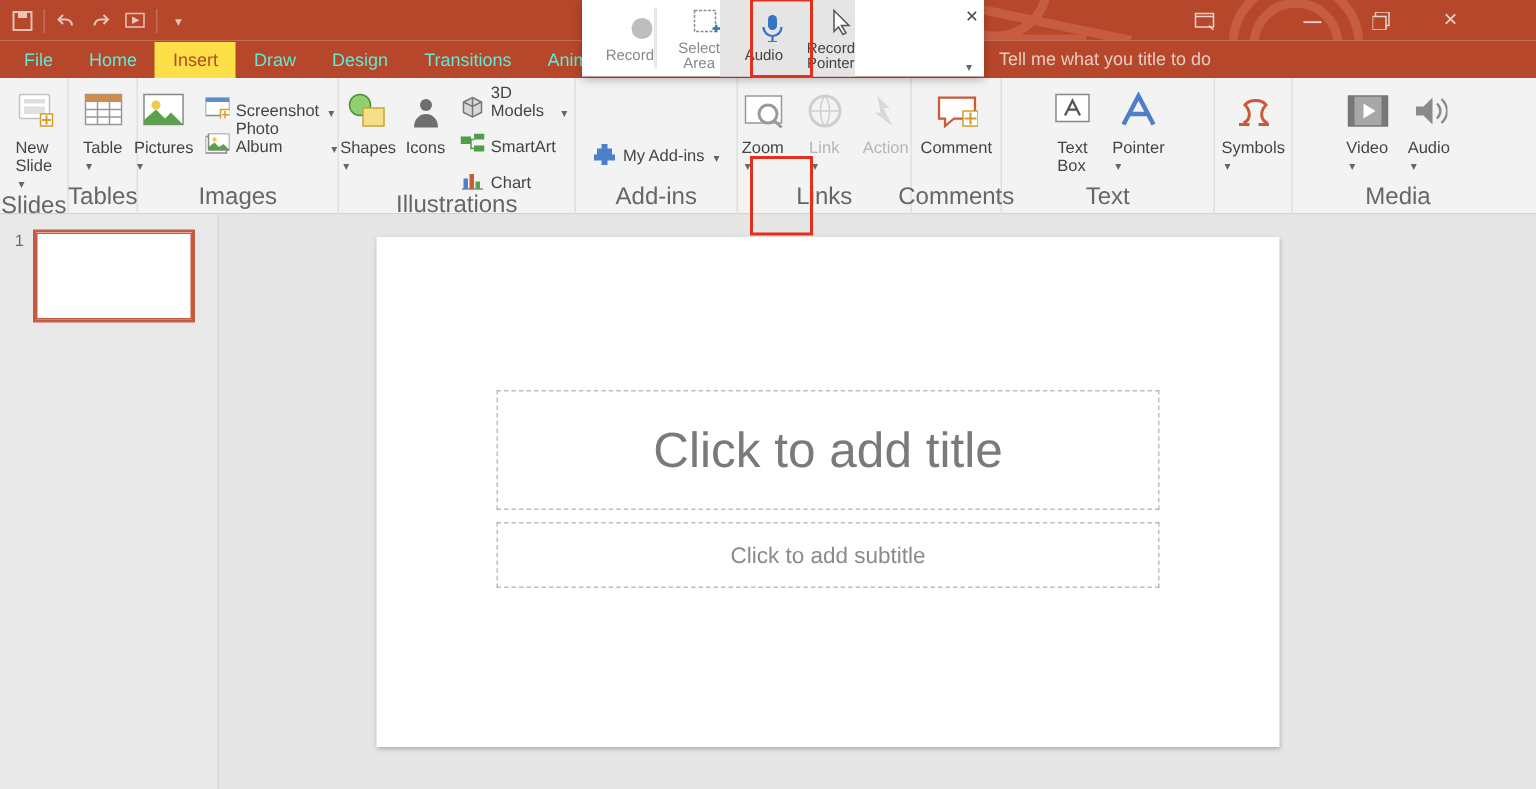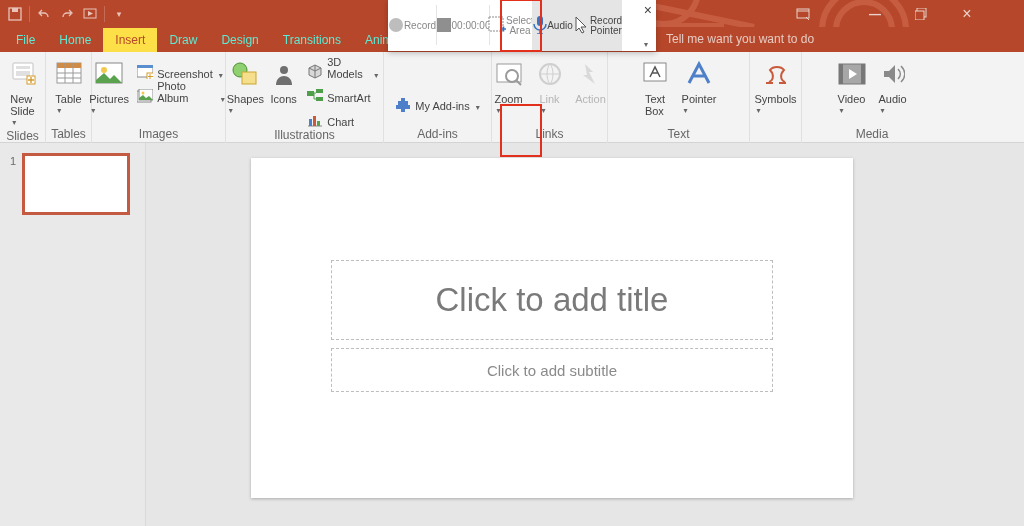--- a/index.html
+++ b/index.html
@@ -18,35 +18,35 @@
 
 #tabs{height:25px;background:#b7472a;display:flex;align-items:flex-end;padding-left:4px;position:relative}
 .tab{color:#5eead4;font-size:12px;padding:5px 12px 5px;cursor:pointer}
 .tab.active{background:#fde047;color:#b7472a}
 #tellme{position:absolute;left:666px;top:5px;color:#e7cbc3;font-size:12px}
 
 
 #ribbon{height:91px;background:#f3f3f3;border-bottom:1px solid #d4d4d4;display:flex;position:relative}
 .group{display:flex;flex-direction:column;align-items:center;padding:2px 6px 0;border-right:1px solid #e0e0e0;height:91px}
 .group .body{flex:1;display:flex;align-items:flex-start;gap:3px}
-.group .gname{font-size:12px;color:#666;padding-bottom:2px}
+.group .gname{font-size:16px;color:#666;padding-bottom:2px}
 .bigbtn{display:flex;flex-direction:column;align-items:center;justify-content:flex-start;width:44px;padding-top:4px;cursor:pointer;font-size:11px;color:#444;line-height:12px;}
 .bigbtn.w36{width:38px}
 .bigbtn.w52{width:54px}
 .bigbtn .ic{width:32px;height:32px;display:flex;align-items:center;justify-content:center;margin-bottom:3px}
 .bigbtn .lbl{min-height:24px;display:flex;flex-direction:column;justify-content:flex-start}
 .bigbtn.disabled{color:#b5b5b5}
 .stack{display:flex;flex-direction:column;gap:2px;padding-top:4px}
 .smallbtn{display:flex;align-items:flex-end;gap:4px;font-size:11px;color:#444;height:22px;padding:0 4px;cursor:pointer}
 .smallbtn .sic{width:16px;height:16px;display:flex;align-items:center;justify-content:center}
 .dd{font-size:8px;color:#666;margin-left:2px}
 
 
 #recpane{position:absolute;left:388px;top:0;width:268px;height:51px;background:#fff;box-shadow:0 2px 6px rgba(0,0,0,.25);display:flex;z-index:50}
-#recpane .cell{display:flex;flex-direction:row;align-items:center;justify-content:center;font-size:10px;color:#888;height:51px}
+#recpane .cell{display:flex;flex-direction:column;align-items:flex-end;justify-content:center;font-size:10px;color:#888;height:51px}
 #recpane .cell .ric{height:22px;display:flex;align-items:center;justify-content:center;margin-bottom:2px}
 #recpane .sep{width:1px;background:#e4e4e4;height:40px;margin-top:5px}
 #recpane .dark{background:#e5e5e5;color:#444}
 #recpane .close{position:absolute;right:4px;top:2px;font-size:14px;color:#444;cursor:pointer}
 #recpane .tick{position:absolute;right:8px;bottom:2px;font-size:8px;color:#666}
 #highlight{position:absolute;border:2px solid #e3301c;left:500px;top:-1px;width:42px;height:53px;z-index:60;pointer-events:none}
 
 #highlight2{position:absolute;border:2px solid #e3301c;left:500px;top:52px;width:42px;height:53px;z-index:40;pointer-events:none}
 
 
@@ -126,21 +126,21 @@
 </div>
 
 <div id="tabs">
   <div class="tab">File</div>
   <div class="tab">Home</div>
   <div class="tab active">Insert</div>
   <div class="tab">Draw</div>
   <div class="tab">Design</div>
   <div class="tab">Transitions</div>
   <div class="tab">Animations</div>
-  <span id="tellme">Tell me want you want to do</span>
+  <span id="tellme">Tell me what you title to do</span>
 </div>
 
 <div id="ribbon">
 
   <div class="group" style="width:46px">
     <div class="body">
       <div class="bigbtn w36">
         <span class="ic">
             <svg width="26" height="26">
               <rect x="3" y="2" width="20" height="16" rx="1" fill="#fff" stroke="#c3c3c3"></rect>
@@ -336,20 +336,37 @@
             </svg>
           </span>
         <span class="lbl">
             <span>Action</span>
           </span>
       </div>
     </div>
     <div class="gname">Links</div>
   </div>
 
+  <div class="group" style="width:60px">
+    <div class="body">
+      <div class="bigbtn w52">
+        <span class="ic">
+            <svg width="28" height="24">
+              <path d="M2 3h24v14H12l-6 5v-5H2z" fill="#fff" stroke="#c95a3b" stroke-width="1.5"></path>
+              <rect x="18" y="12" width="10" height="10" fill="#fff" stroke="#d69b2d"></rect>
+              <path d="M23 13v8M19 17h8" stroke="#d69b2d" stroke-width="1.4"></path>
+            </svg>
+          </span>
+        <span class="lbl">
+            <span>Comment</span>
+          </span>
+      </div>
+    </div>
+    <div class="gname">Comments</div>
+  </div>
 
   <div class="group" style="width:142px">
     <div class="body">
       <div class="bigbtn w36">
         <span class="ic">
             <svg width="26" height="26">
               <rect x="2" y="2" width="22" height="18" fill="#fff" stroke="#888"></rect>
               <path d="M8 16l5-10 5 10M10 12h6" stroke="#555" fill="none" stroke-width="1.5"></path>
             </svg>
           </span>
@@ -429,28 +446,20 @@
 <div id="recpane">
   <div class="cell" style="width:48px">
     <span class="ric">
         <svg width="16" height="16">
           <circle cx="8" cy="8" r="7" fill="#bdbdbd"></circle>
         </svg>
       </span>
     <span>Record</span>
   </div>
   <div class="sep"></div>
-  <div class="cell" style="width:52px">
-    <span class="ric">
-        <svg width="16" height="16">
-          <rect x="1" y="1" width="14" height="14" fill="#8f8f8f"></rect>
-        </svg>
-      </span>
-    <span>00:00:00</span>
-  </div>
   <div class="sep"></div>
   <div class="cell" style="width:42px">
     <span class="ric">
         <svg width="18" height="18">
           <rect x="1" y="1" width="14" height="14" fill="#fff" stroke="#8c8c8c" stroke-dasharray="2 1"></rect>
           <path d="M13 13h5M15.5 10.5v5" stroke="#3874c4" stroke-width="1.6"></path>
         </svg>
       </span>
     <span style="white-space:pre;line-height:10px;text-align:center">Select
 Area</span>

